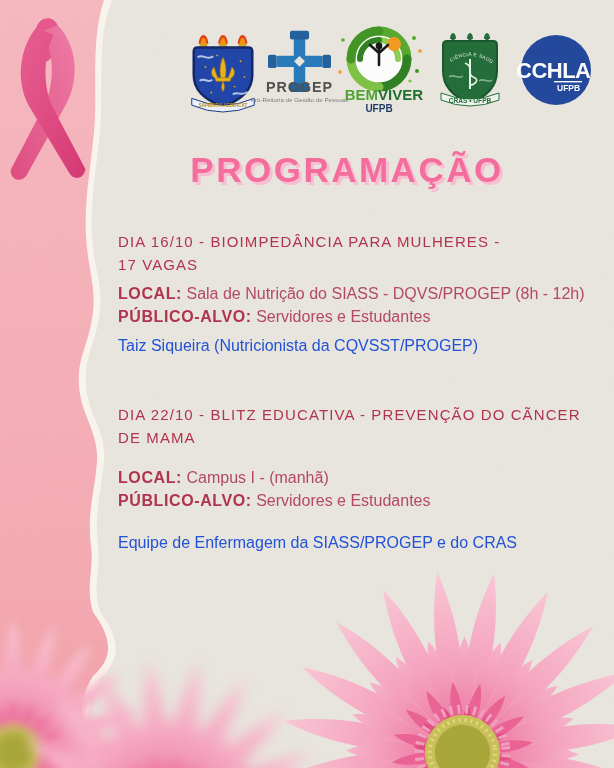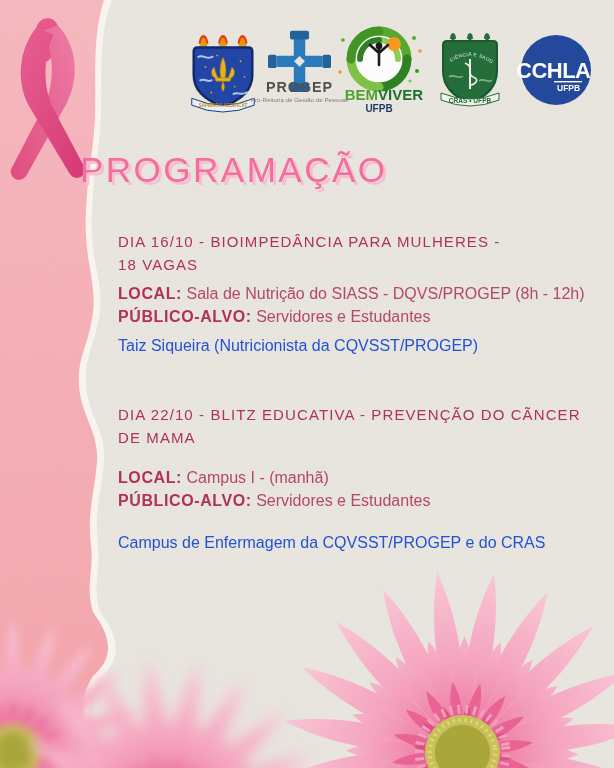--- a/index.html
+++ b/index.html
@@ -1,21 +1,21 @@
 <!DOCTYPE html>
 <html><head>
 <meta charset="utf-8">
 <style>
   html,body{margin:0;padding:0;background:#555;}
   .poster{position:relative;width:614px;height:768px;background:#eae7e0;overflow:hidden;
           font-family:"Liberation Sans",sans-serif;}
   .abs{position:absolute;}
   
-  .title{position:absolute;top:150px;left:80px;right:0;text-align:left;
-         font-size:35px;font-weight:400;letter-spacing:2.5px;color:#f76b9d;
+  .title{position:absolute;top:150px;left:80px;right:0;text-align:center;
+         font-size:35px;font-weight:700;letter-spacing:2.5px;color:#f76b9d;
          text-shadow:3px 3px 0 #f9c0d3;}
   
   .event{position:absolute;left:118px;width:496px;color:#b13350;}
   .event-heading{font-weight:normal;font-size:15px;letter-spacing:1.1px;line-height:23px;color:#b02e4e;}
   .event-lines{margin-top:6px;}
   .event.second .event-lines{margin-top:17px;}
   .event-line{font-size:16px;line-height:23px;color:#b44560;}
   .lbl{font-weight:bold;color:#b02e4e;letter-spacing:0.6px;}
   .staff{margin-top:9px;font-size:16px;color:#1d4ed8;}
   .event.second .staff{margin-top:22px;}
@@ -291,36 +291,36 @@
       <text x="8" y="45" font-size="22" font-weight="bold" fill="#ffffff" letter-spacing="-0.5">CCHLA</text>
       <rect x="46" y="48" width="28" height="1.4" fill="#ffffff"></rect>
       <text x="49" y="58" font-size="8.5" font-weight="bold" fill="#ffffff">UFPB</text>
     </svg>
   </div>
 
   <div class="title">PROGRAMAÇÃO</div>
 
   <div class="event first" style="top:230px">
     <div class="event-heading">DIA 16/10 - BIOIMPEDÂNCIA PARA MULHERES -</div>
-    <div class="event-heading">18 VAGAS</div>
+    <div class="event-heading">17 VAGAS</div>
     <div class="event-lines">
       <div class="event-line"><span class="lbl">LOCAL:</span><span> Sala de Nutrição do SIASS - DQVS/PROGEP (8h - 12h)</span></div>
       <div class="event-line"><span class="lbl">PÚBLICO-ALVO:</span><span> Servidores e Estudantes</span></div>
     </div>
     <div class="staff">Taiz Siqueira (Nutricionista da CQVSST/PROGEP)</div>
   </div>
 
   <div class="event second" style="top:403px">
     <div class="event-heading">DIA 22/10 - BLITZ EDUCATIVA - PREVENÇÃO DO CÃNCER</div>
     <div class="event-heading">DE MAMA</div>
     <div class="event-lines">
       <div class="event-line"><span class="lbl">LOCAL:</span><span> Campus I - (manhã)</span></div>
       <div class="event-line"><span class="lbl">PÚBLICO-ALVO:</span><span> Servidores e Estudantes</span></div>
     </div>
-    <div class="staff">Campus de Enfermagem da CQVSST/PROGEP e do CRAS</div>
+    <div class="staff">Equipe de Enfermagem da SIASS/PROGEP e do CRAS</div>
   </div>
 
   <div class="flower flower-corner" style="left:-132px;top:607px;width:290px;height:290px">
     <svg viewBox="-200 -200 400 400">
         <use href="#gerbera"></use>
       </svg>
   </div>
   <div class="flower flower-mid" style="left:-10px;top:644px;width:350px;height:350px">
     <svg viewBox="-200 -200 400 400">
         <use href="#gerbera" transform="rotate(12)"></use>

